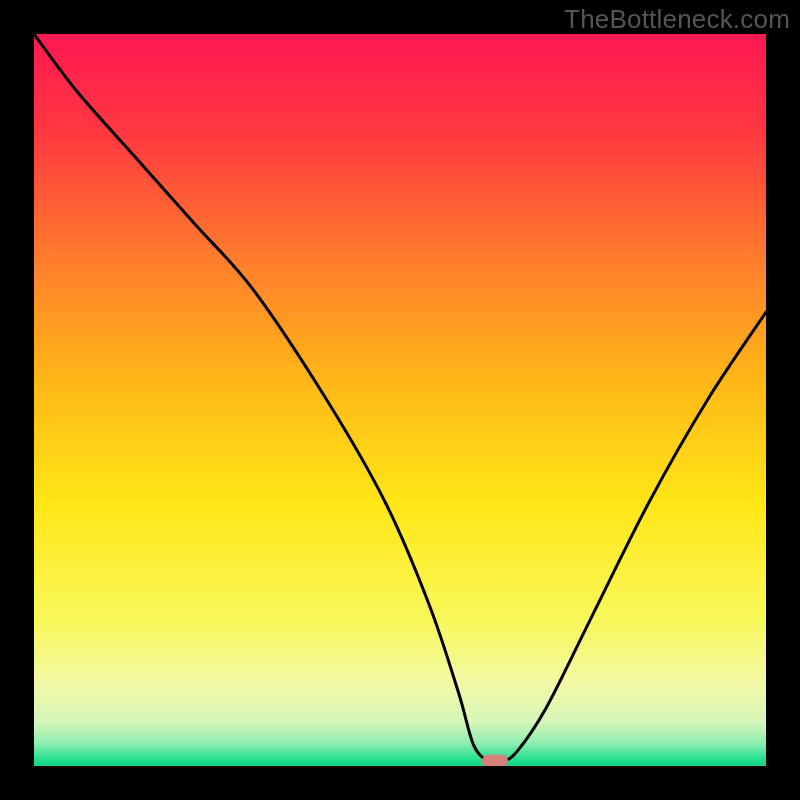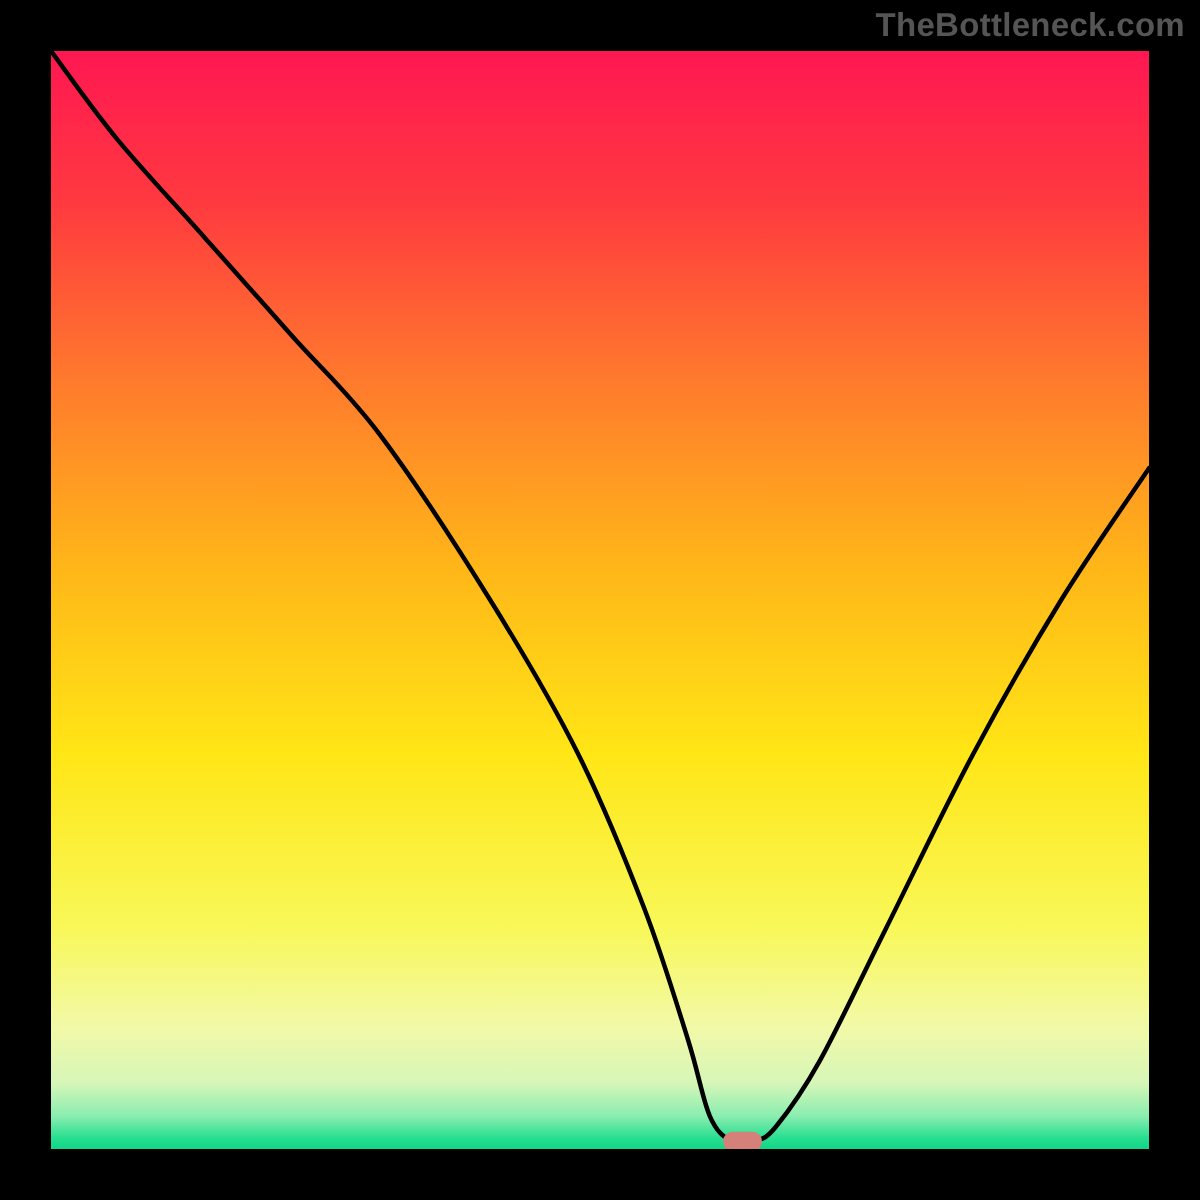--- a/index.html
+++ b/index.html
@@ -14,22 +14,22 @@
   .frame {
     position: relative;
     width: 800px;
     height: 800px;
   }
   .watermark {
     position: absolute;
     top: 4px;
     right: 10px;
     color: #555;
-    font-size: 22px;
-    font-weight: 700;
+    font-size: 26px;
+    font-weight: 400;
     letter-spacing: 0.2px;
     user-select: none;
   }
   .plot {
     position: absolute;
     left: 34px;
     top: 34px;
     width: 732px;
     height: 732px;
     overflow: hidden;

